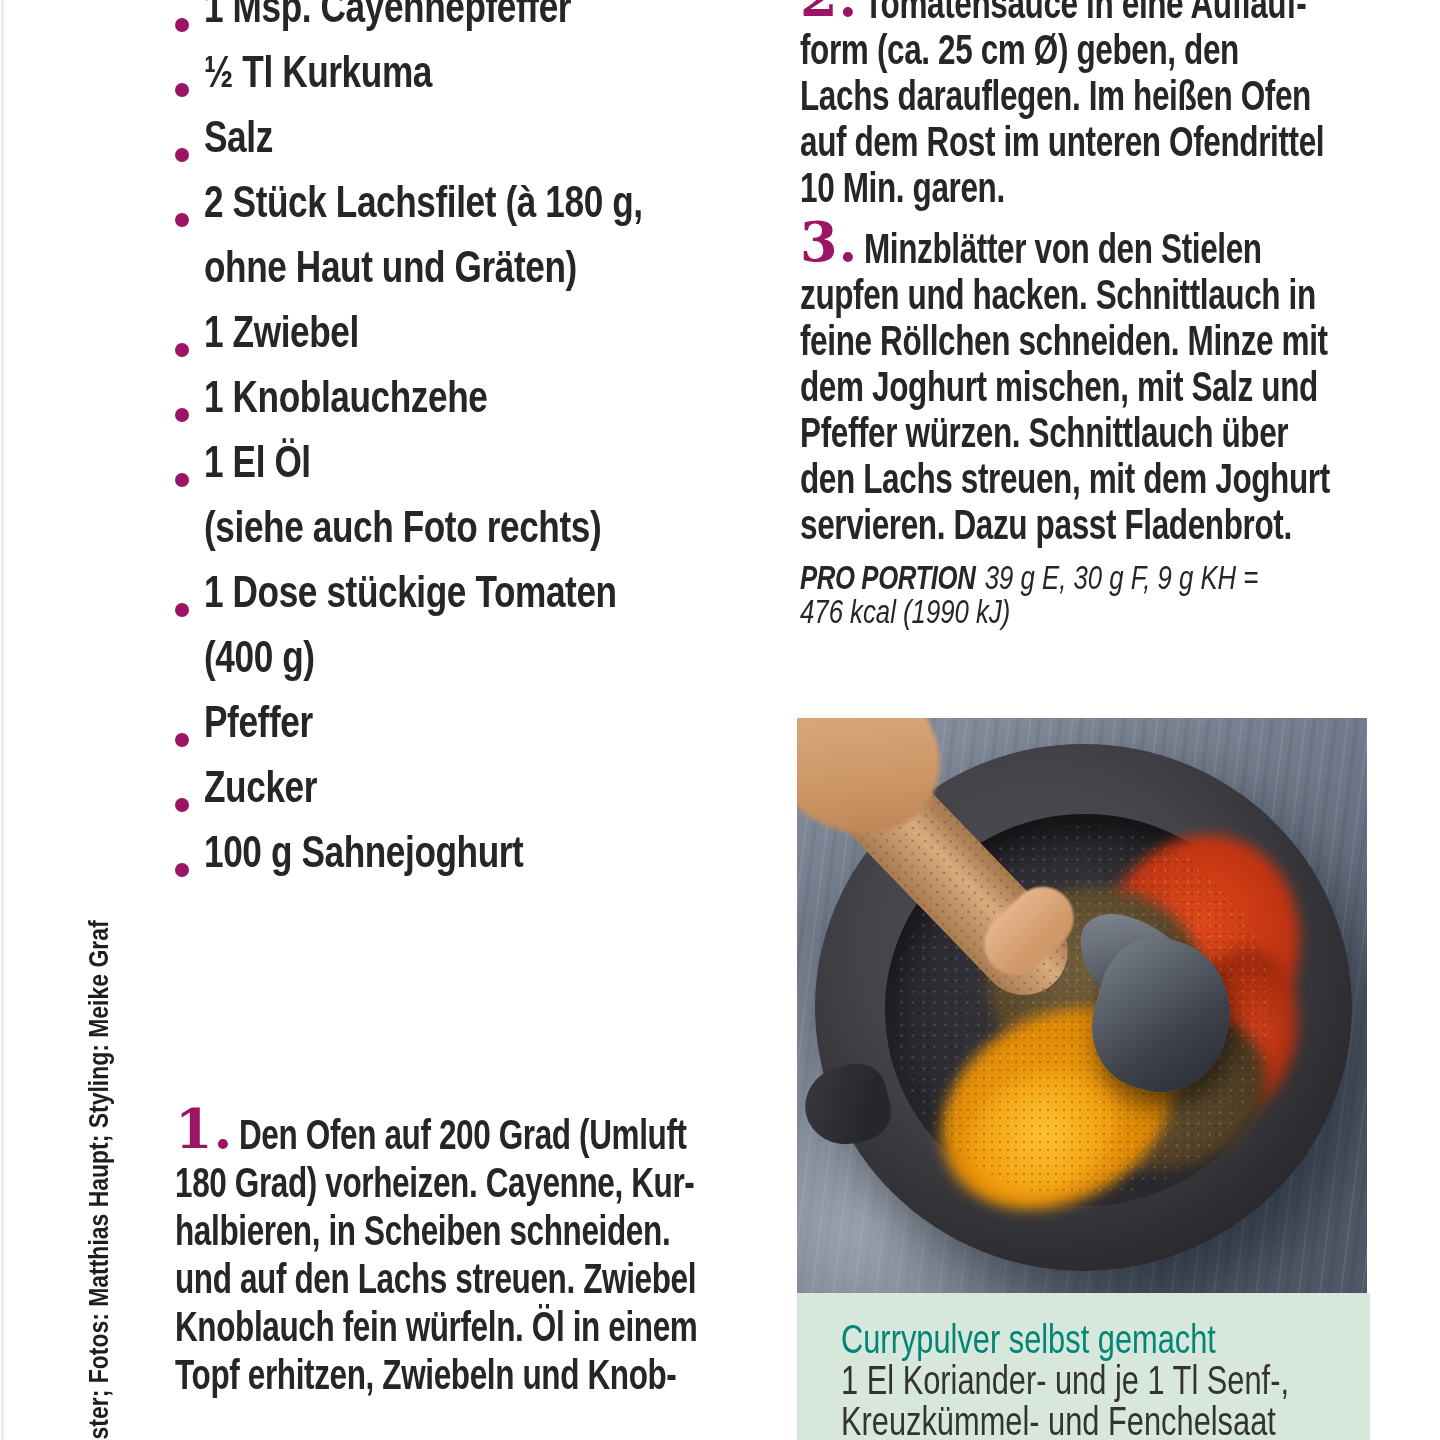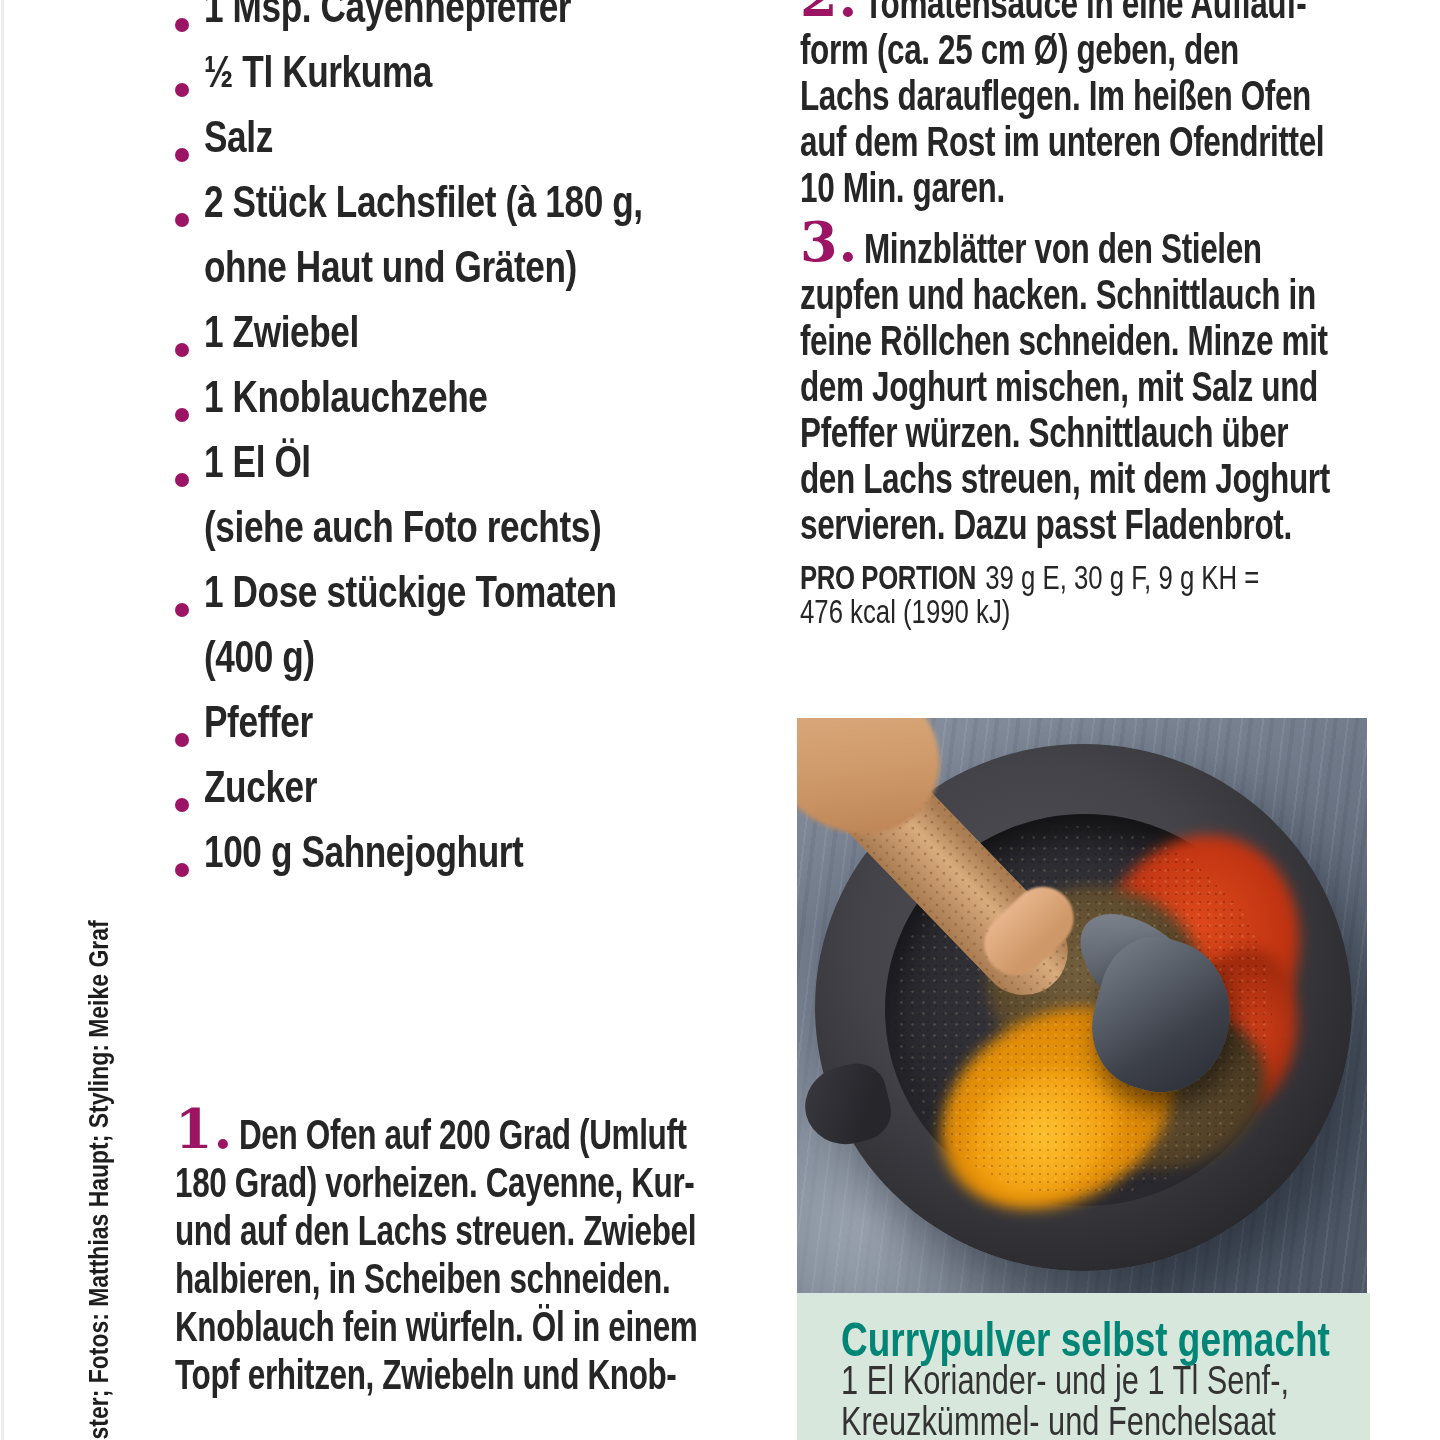--- a/index.html
+++ b/index.html
@@ -38,21 +38,21 @@
   .num{
     position:absolute;left:0;bottom:3px;line-height:1;
     font-family:"DejaVu Serif", serif;font-weight:700;font-size:54px;
     color:var(--magenta,#9c1464);letter-spacing:1px;
   }
   #step1{left:175px;top:1111px;--lh:48px;}
   #step2{left:800px;top:-19px;--lh:46px;}
   #step3{left:800px;top:226px;--lh:46px;}
 
   
-  #nutrition{position:absolute;left:800px;top:561px;}
+  #nutrition{position:absolute;left:800px;top:561px;font-style:italic;}
   .nline{height:34px;display:flex;align-items:center;font-size:33px;}
   .nline .cond{--sx:0.78;}
   .nlabel{font-weight:700;letter-spacing:-0.5px;}
   .nvals{font-weight:400;margin-left:12px;}
   .nline2{font-weight:400;}
 
   
   .photo{
     position:absolute;left:797px;top:718px;width:570px;height:575px;overflow:hidden;
     background:
@@ -118,21 +118,21 @@
   .finger{left:182px;top:182px;width:100px;height:62px;border-radius:34px;
     transform:rotate(-44deg);filter:blur(1px);
     background:linear-gradient(180deg,#e7b58c,#cf9868 80%);}
 
   
   #infobox{
     position:absolute;left:797px;top:1293px;width:573px;height:210px;
     background:var(--boxbg,#d8e7db);
     padding:26px 0 0 44px;box-sizing:border-box;
   }
-  .ib-title{height:41px;line-height:41px;font-weight:700;font-size:48px;color:var(--teal,#008577);}
+  .ib-title{height:41px;line-height:41px;font-weight:400;font-size:40px;color:var(--teal,#008577);}
   .ib-title .cond,.ib-line .cond{--sx:0.77;}
   .ib-line{height:41px;line-height:41px;font-weight:400;font-size:40px;color:#333333;}
 </style>
 </head>
 <body>
 
 <div id="page">
 
   <div class="left-rule"></div>
 
@@ -196,24 +196,24 @@
 
   <section id="step1" class="para">
     <div class="pline first">
         <span class="num">1.</span>
         <span class="t cond">Den Ofen auf 200 Grad (Umluft</span>
       </div>
     <div class="pline">
         <span class="t cond">180 Grad) vorheizen. Cayenne, Kur-</span>
       </div>
     <div class="pline">
+        <span class="t cond">halbieren, in Scheiben schneiden.</span>
+      </div>
+    <div class="pline">
         <span class="t cond">und auf den Lachs streuen. Zwiebel</span>
-      </div>
-    <div class="pline">
-        <span class="t cond">halbieren, in Scheiben schneiden.</span>
       </div>
     <div class="pline">
         <span class="t cond">Knoblauch fein würfeln. Öl in einem</span>
       </div>
     <div class="pline">
         <span class="t cond">Topf erhitzen, Zwiebeln und Knob-</span>
       </div>
   </section>
 
   <section id="step2" class="para">

